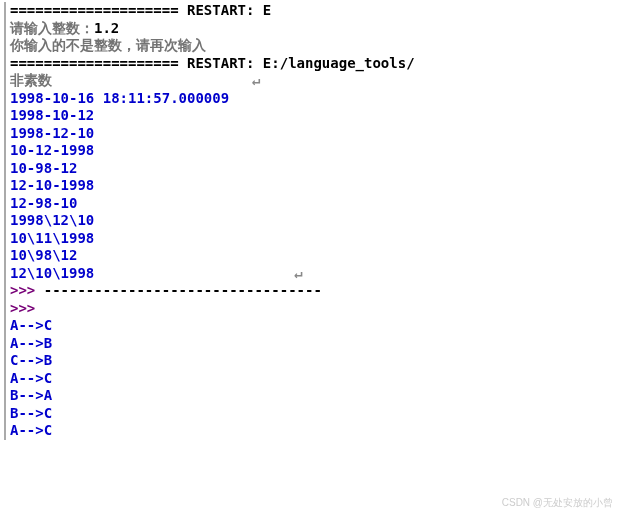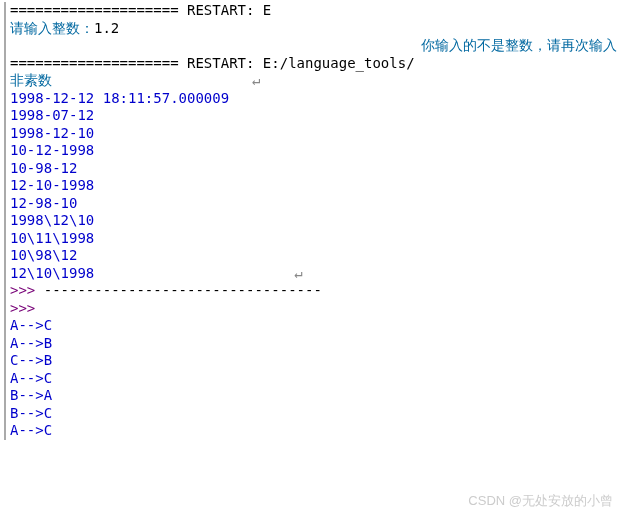--- a/index.html
+++ b/index.html
@@ -17,27 +17,27 @@
       overflow: hidden;
     }
     .console {
       padding: 2px 4px;
       line-height: 1.25;
     }
     .line {
       white-space: pre;
       border-left: 2px solid #aaa;
       padding-left: 4px;
+      font-weight: bold;
     }
     .restart {
       color: #000;
     }
     .prompt-text {
-      color: #0369a1;
-      text-align: right;
+      color: #737373;
     }
     .user-input {
       color: #000000;
       text-align: center;
     }
     .output-blue {
       color: #0000cc;
     }
     .repl-prompt {
       color: #770077;
@@ -48,36 +48,36 @@
     .cursor-icon {
       color: #888;
       display: inline-block;
       margin-left: 200px;
     }
     .watermark {
       position: absolute;
       bottom: 6px;
       right: 8px;
       color: #ccc;
-      font-size: 13px;
+      font-size: 10px;
       font-family: "Microsoft YaHei", sans-serif;
     }
   </style>
 </head>
 <body>
 
 <div class="console">
   <div class="line restart">==================== RESTART: E</div>
   <div class="line"><span class="prompt-text">请输入整数：</span><span class="user-input">1.2</span></div>
   <div class="line prompt-text">你输入的不是整数，请再次输入</div>
   <div class="line restart">==================== RESTART: E:/language_tools/</div>
 
   <div class="line"><span class="prompt-text">非素数</span><span class="cursor-icon">↵</span></div>
-  <div class="line output-blue">1998-12-12 18:11:57.000009</div>
-  <div class="line output-blue">1998-07-12</div>
+  <div class="line output-blue">1998-10-16 18:11:57.000009</div>
+  <div class="line output-blue">1998-10-12</div>
   <div class="line output-blue">1998-12-10</div>
   <div class="line output-blue">10-12-1998</div>
   <div class="line output-blue">10-98-12</div>
   <div class="line output-blue">12-10-1998</div>
   <div class="line output-blue">12-98-10</div>
   <div class="line output-blue">1998\12\10</div>
   <div class="line output-blue">10\11\1998</div>
   <div class="line output-blue">10\98\12</div>
   <div class="line"><span class="output-blue">12\10\1998</span><span class="cursor-icon">↵</span></div>
 

